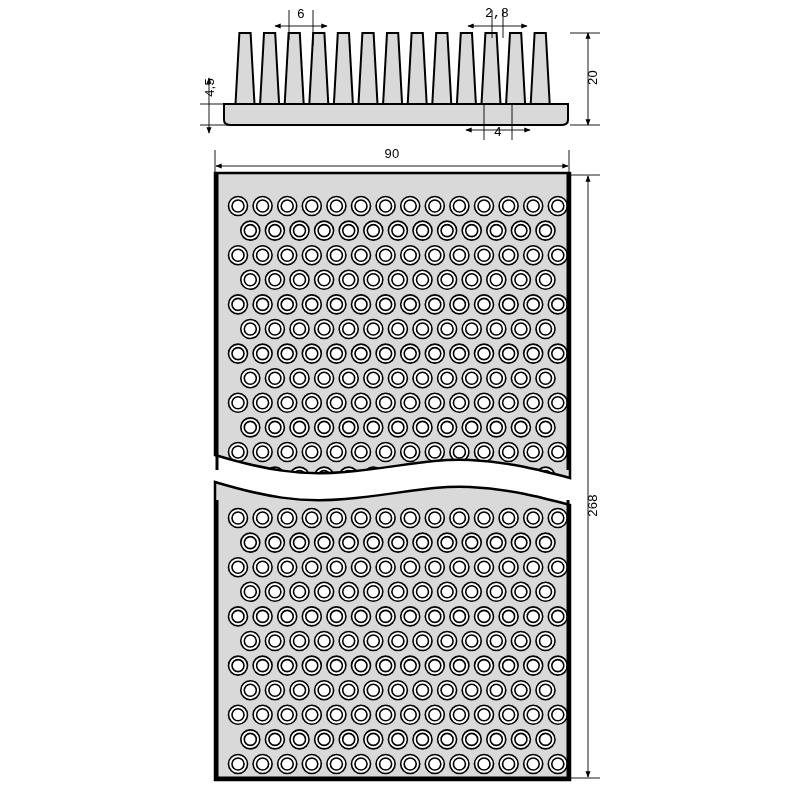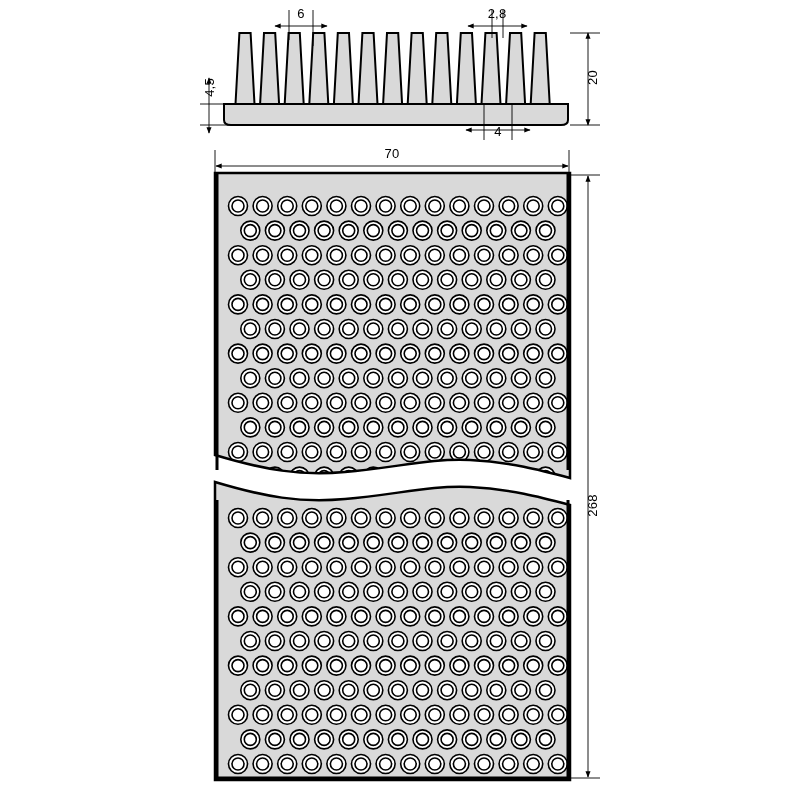--- a/index.html
+++ b/index.html
@@ -861,25 +861,25 @@
       <line x1="216" y1="166" x2="568" y2="166" marker-start="url(#arrow-start)" marker-end="url(#arrow-end)"></line>
 
       <line x1="570" y1="175" x2="600" y2="175"></line>
       <line x1="570" y1="778" x2="600" y2="778"></line>
       <line x1="588" y1="176" x2="588" y2="777" marker-start="url(#arrow-start)" marker-end="url(#arrow-end)"></line>
     </g>
   </svg>
 
   <div class="dim-text" style="left:301px; top:6px; transform:translateX(-50%);">6</div>
 
-  <div class="dim-text" style="left:497px; top:6px; transform:translateX(-50%);">2,8</div>
+  <div class="dim-text" style="left:497px; top:6px; transform:translateX(-50%);font-family:Liberation Mono, monospace;">2,8</div>
 
   <div class="dim-text vert" style="left:192px; top:80px; width:34px; text-align:center;">4,5</div>
 
   <div class="dim-text vert" style="left:575px; top:70px; width:34px; text-align:center;">20</div>
 
   <div class="dim-text" style="left:498px; top:124px; transform:translateX(-50%);">4</div>
 
-  <div class="dim-text" style="left:392px; top:146px; transform:translateX(-50%);">70</div>
+  <div class="dim-text" style="left:392px; top:146px; transform:translateX(-50%);">90</div>
 
   <div class="dim-text vert" style="left:570px; top:498px; width:44px; text-align:center;">268</div>
 
 </div>
 
 </body></html>

